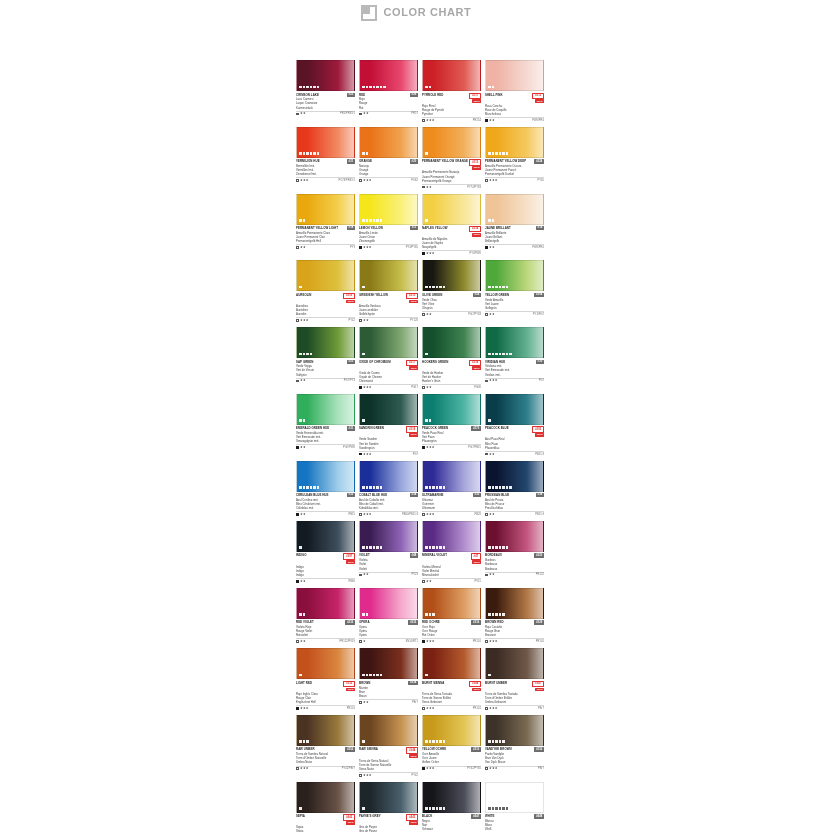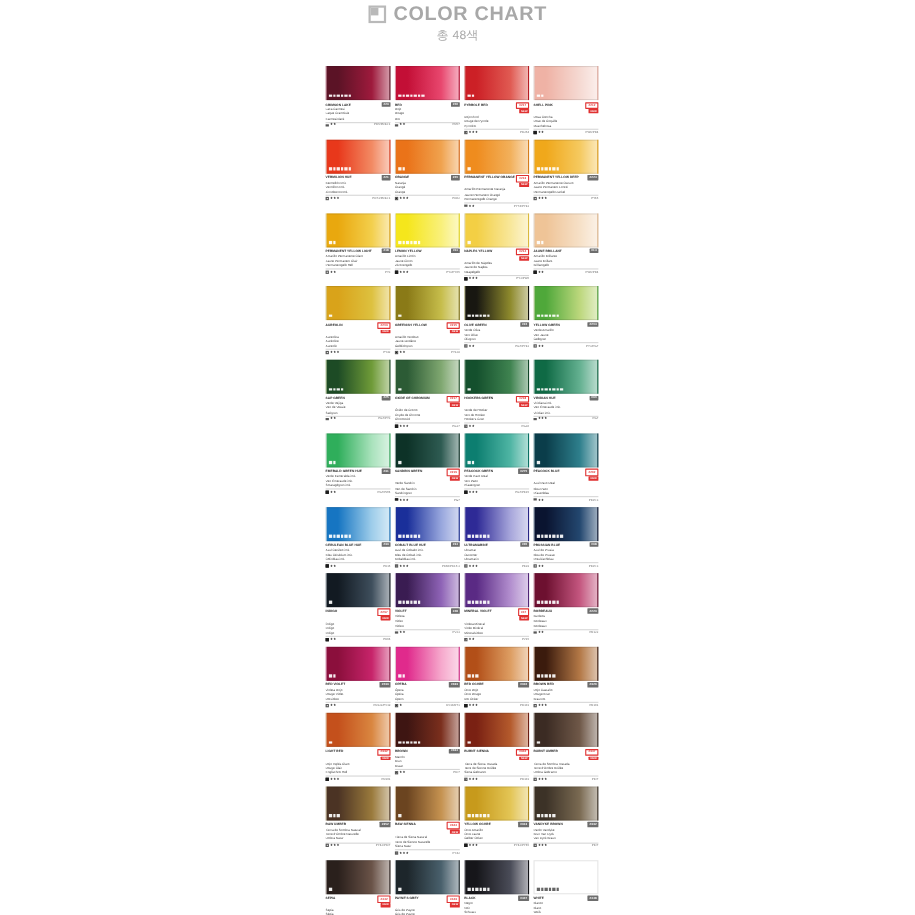--- a/index.html
+++ b/index.html
@@ -16,21 +16,21 @@
   .header{padding-top:4px;text-align:center;}
   .title-row{display:flex;align-items:center;justify-content:center;gap:7px;}
   .title-icon{
     width:16px;height:16px;position:relative;display:inline-block;
     border:2px solid #b9b9b9;box-sizing:border-box;
   }
   .title-icon:before{
     content:"";position:absolute;left:0;top:0;width:7px;height:7px;background:#b9b9b9;
   }
   .title-text{
-    font-size:18px;font-weight:bold;letter-spacing:.6px;color:#a8a8a8;
+    font-size:11px;font-weight:bold;letter-spacing:.6px;color:#a8a8a8;
     line-height:17px;
   }
   .subtitle{
     margin-top:3px;font-size:11px;color:#a8a8a8;letter-spacing:.2px;
   }
 
   
   .grid{
     position:absolute;left:296px;top:60px;
     width:248px;
@@ -96,21 +96,20 @@
 </head>
 <body>
 
 <div class="page">
 
   <div class="header">
     <div class="title-row">
       <span class="title-icon"></span>
       <span class="title-text">COLOR CHART</span>
     </div>
-    <div class="subtitle">총 48색</div>
   </div>
 
   <div class="grid" id="grid">
       <div class="cell">
         <div class="swatch" style="background: linear-gradient(90deg, rgb(91, 19, 38) 0%, rgb(91, 19, 38) 18%, rgb(158, 26, 60) 72%, rgb(211, 152, 167) 100%);">
           <div class="dots">
             <i></i>
             <i></i>
             <i></i>
             <i></i>

